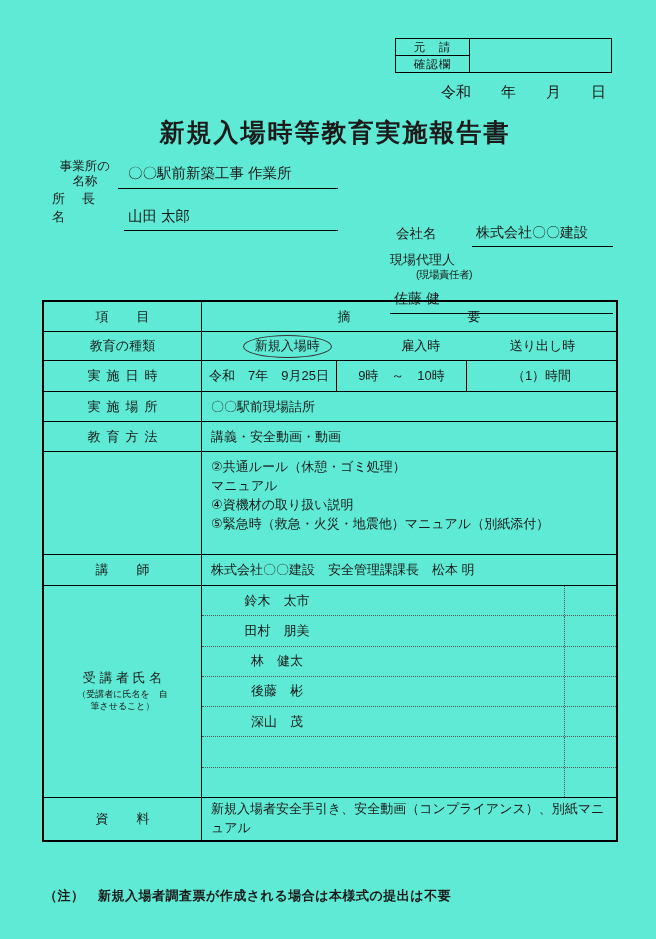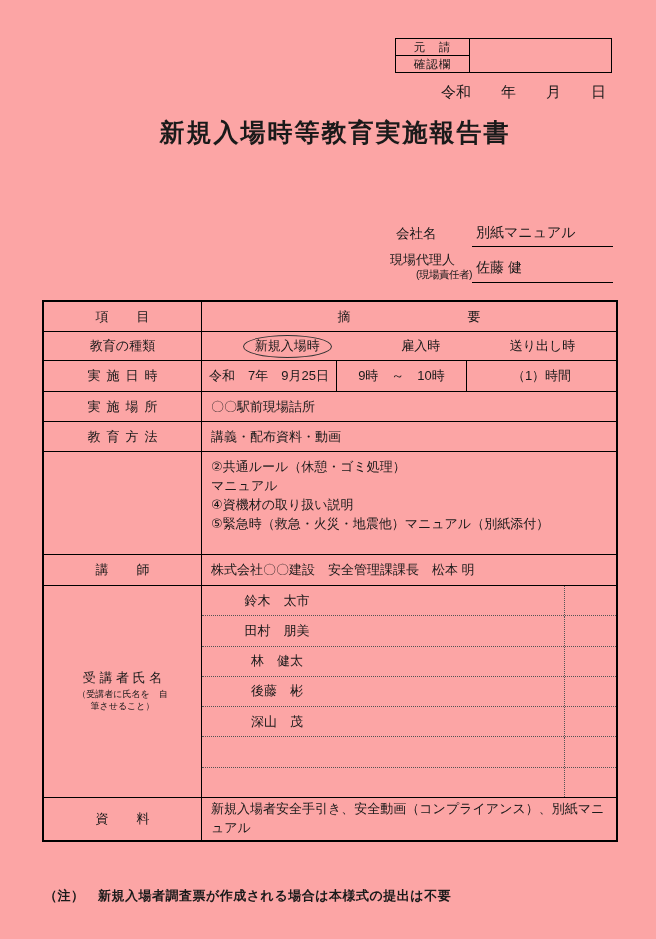--- a/index.html
+++ b/index.html
@@ -1,21 +1,21 @@
 <!DOCTYPE html>
 <html><head>
 <meta charset="utf-8">
 <style>
   * { margin: 0; padding: 0; box-sizing: border-box; }
   html, body { background: #e8e8e8; }
   .page {
     position: relative;
     width: 656px; height: 939px;
     margin: 0 auto;
-    background: #fca5a5;
+    background: #5eead4;
     font-family: "Liberation Sans", "DejaVu Sans", sans-serif;
     color: #1a1a1a;
   }
 
   
   .stamp-box {
     position: absolute; left: 395px; top: 38px;
     width: 217px; height: 35px;
     border: 1.5px solid #000;
     display: flex;
@@ -57,21 +57,21 @@
   }
 
   
   .company-block { position: absolute; left: 390px; top: 222px; width: 223px; }
   .company-row { display: flex; }
   .company-label { width: 82px; font-size: 13.5px; padding: 3px 0 0 6px; }
   .company-value {
     flex: 1; font-size: 14px; padding: 2px 0 4px 4px;
     border-bottom: 1px solid #000;
   }
-  .agent-row { margin-top: 2px; }
+  .agent-row { margin-top: 2px; flex-direction: column; }
   .agent-label { width: 82px; font-size: 13px; line-height: 1.15; padding-top: 4px; }
   .agent-label .sub { font-size: 10.5px; letter-spacing: -0.5px; text-align: right; }
   .agent-value {
     flex: 1; font-size: 14px; padding: 10px 0 5px 4px;
     border-bottom: 1px solid #000;
   }
 
   
   .main-table {
     position: absolute; left: 42px; top: 300px;
@@ -142,25 +142,38 @@
       <div>元　請</div>
       <div>確認欄</div>
     </div>
     <div class="stamp-field"></div>
   </div>
 
   <div class="date-line">令和　　年　　月　　日</div>
 
   <div class="page-title">新規入場時等教育実施報告書</div>
 
+  <div class="office-block">
+    <div class="office-row">
+      <div class="office-name-label">
+        <div>事業所の</div>
+        <div>名称</div>
+      </div>
+      <div class="office-name-value">〇〇駅前新築工事 作業所</div>
+    </div>
+    <div class="office-row chief-row">
+      <div class="chief-label">所　長　名</div>
+      <div class="chief-value">山田 太郎</div>
+    </div>
+  </div>
 
   <div class="company-block">
     <div class="company-row">
       <div class="company-label">会社名</div>
-      <div class="company-value">別紙マニュアル</div>
+      <div class="company-value">株式会社〇〇建設</div>
     </div>
     <div class="company-row agent-row">
       <div class="agent-label">
         <div>現場代理人</div>
         <div class="sub">(現場責任者)</div>
       </div>
       <div class="agent-value">佐藤 健</div>
     </div>
   </div>
 
@@ -192,21 +205,21 @@
       </div>
     </div>
 
     <div class="trow row-place">
       <div class="tlabel ls-mid">実施場所</div>
       <div class="tcontent pad-left">〇〇駅前現場詰所</div>
     </div>
 
     <div class="trow row-method">
       <div class="tlabel ls-mid">教育方法</div>
-      <div class="tcontent pad-left">講義・配布資料・動画</div>
+      <div class="tcontent pad-left">講義・安全動画・動画</div>
     </div>
 
     <div class="trow row-contents">
       <div class="tlabel"></div>
       <div class="tcontent contents-list">
         <div>②共通ルール（休憩・ゴミ処理）</div>
         <div>マニュアル</div>
         <div>④資機材の取り扱い説明</div>
         <div>⑤緊急時（救急・火災・地震他）マニュアル（別紙添付）</div>
       </div>

